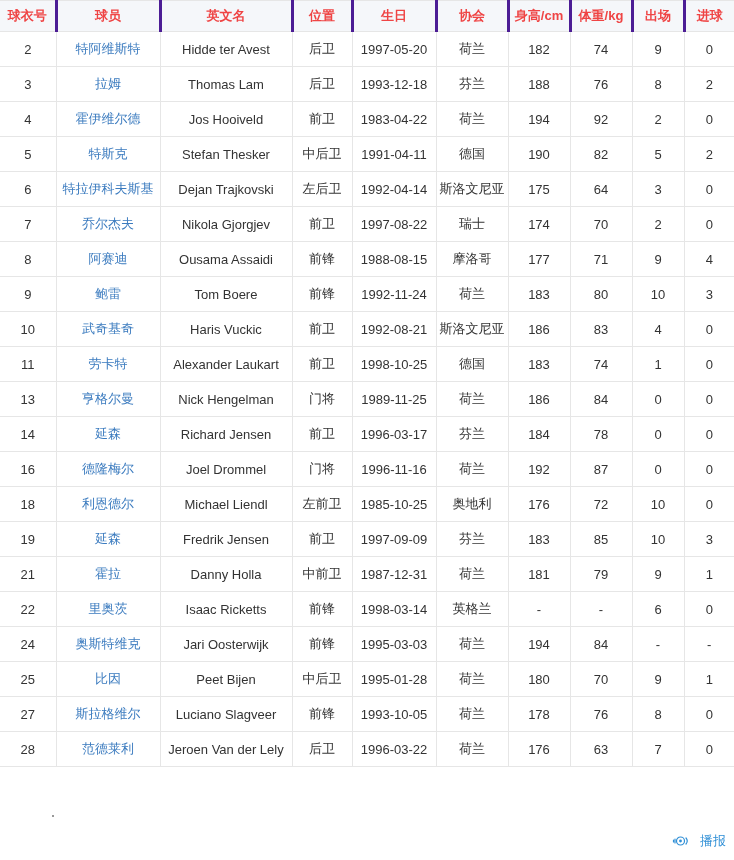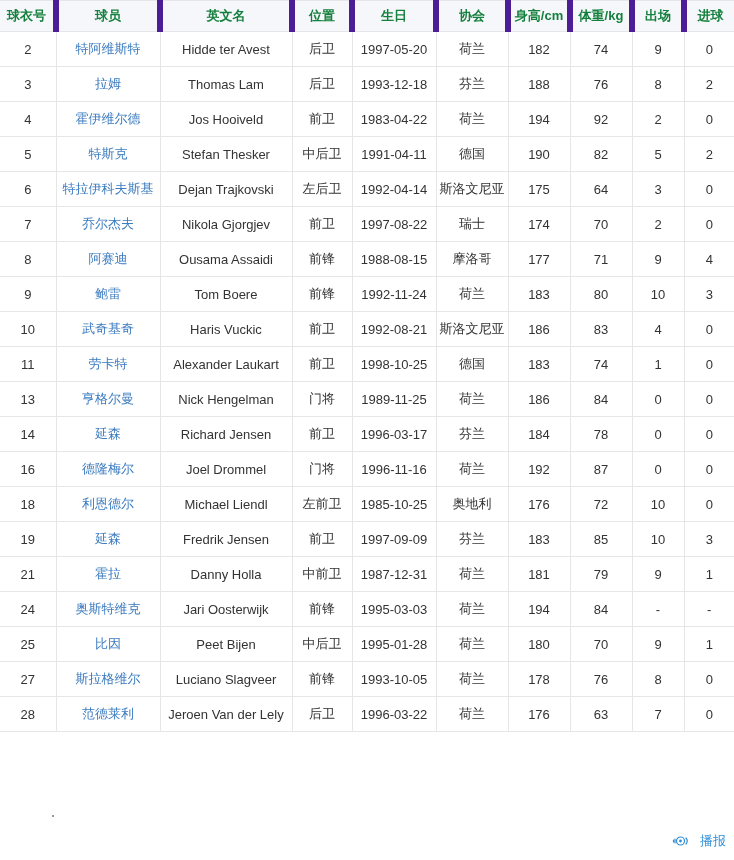--- a/index.html
+++ b/index.html
@@ -17,31 +17,31 @@
     position: relative;
   }
   table.roster {
     border-collapse: collapse;
     width: 734px;
     table-layout: fixed;
   }
   table.roster th {
     background: #f5f7fa;
     font-weight: bold;
-    color: #15803d;
+    color: #ef4444;
     font-size: 13px;
     height: 30px;
     border: 1px solid #e6e6e6;
     border-left: none;
     border-right: none;
     text-align: center;
     padding: 0;
   }
   table.roster th + th {
-    border-left: 6px solid #4c1d95;
+    border-left: 3px solid #4c1d95;
   }
   table.roster td {
     height: 34px;
     border-bottom: 1px solid #e6e6e6;
     border-left: 1px solid #e6e6e6;
     text-align: center;
     padding: 0 2px;
     font-size: 13px;
     color: #333333;
     overflow: hidden;
@@ -319,20 +319,32 @@
         <td>Danny Holla</td>
         <td>中前卫</td>
         <td>1987-12-31</td>
         <td>荷兰</td>
         <td>181</td>
         <td>79</td>
         <td>9</td>
         <td>1</td>
       </tr>
       <tr>
+        <td>22</td>
+        <td><span class="link">里奥茨</span></td>
+        <td>Isaac Ricketts</td>
+        <td>前锋</td>
+        <td>1998-03-14</td>
+        <td>英格兰</td>
+        <td>-</td>
+        <td>-</td>
+        <td>6</td>
+        <td>0</td>
+      </tr>
+      <tr>
         <td>24</td>
         <td><span class="link">奥斯特维克</span></td>
         <td>Jari Oosterwijk</td>
         <td>前锋</td>
         <td>1995-03-03</td>
         <td>荷兰</td>
         <td>194</td>
         <td>84</td>
         <td>-</td>
         <td>-</td>

